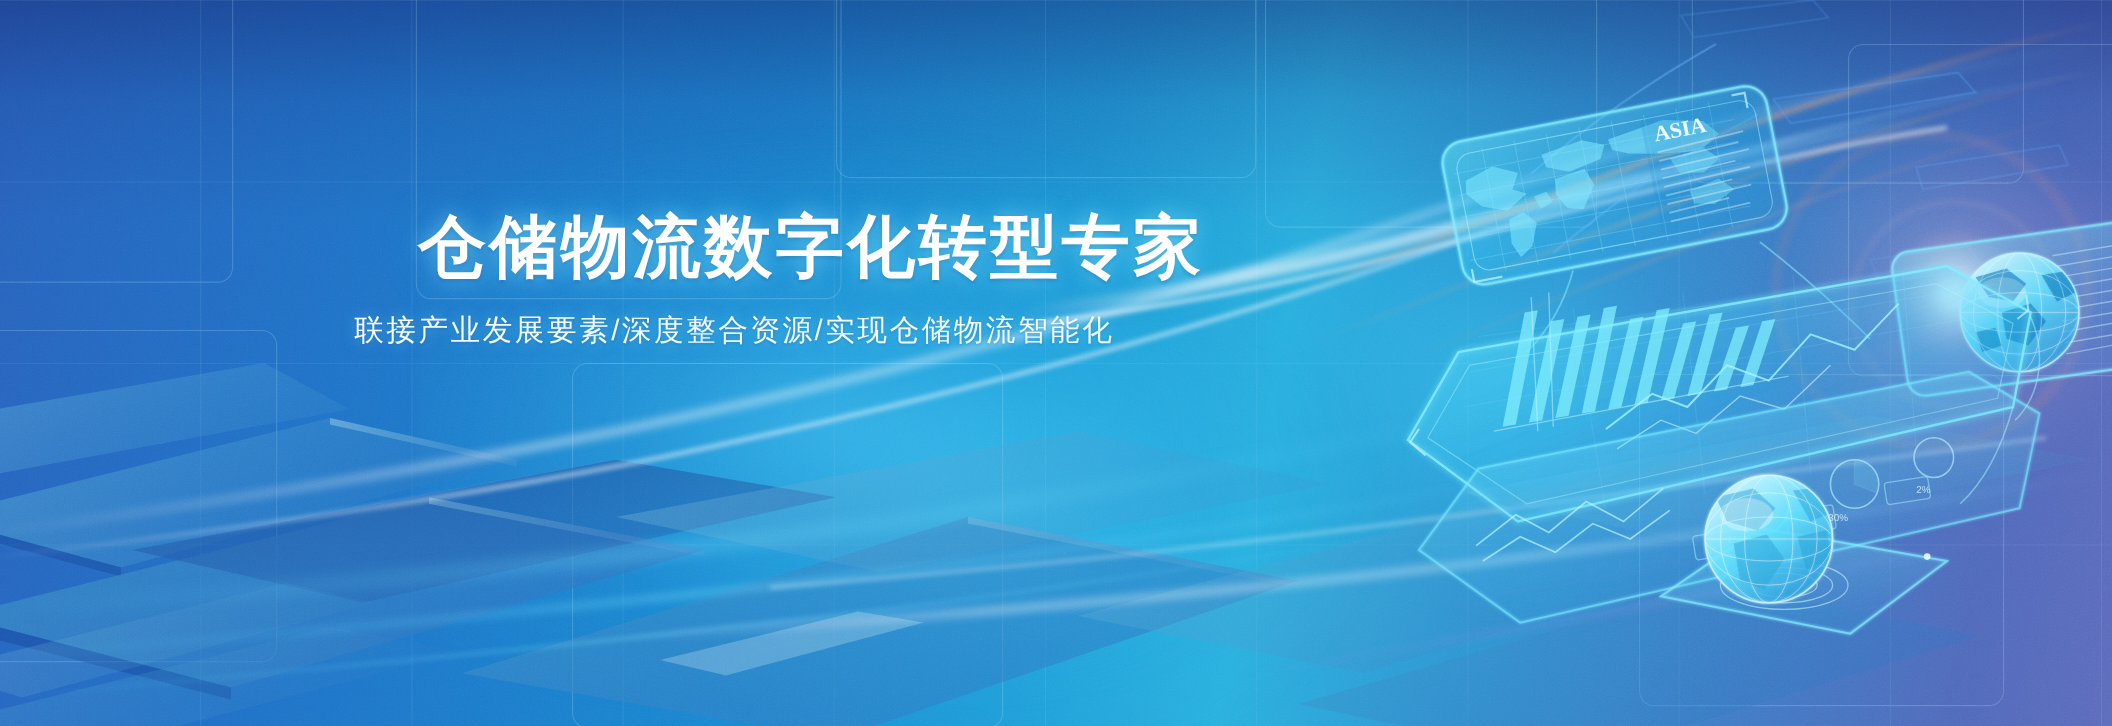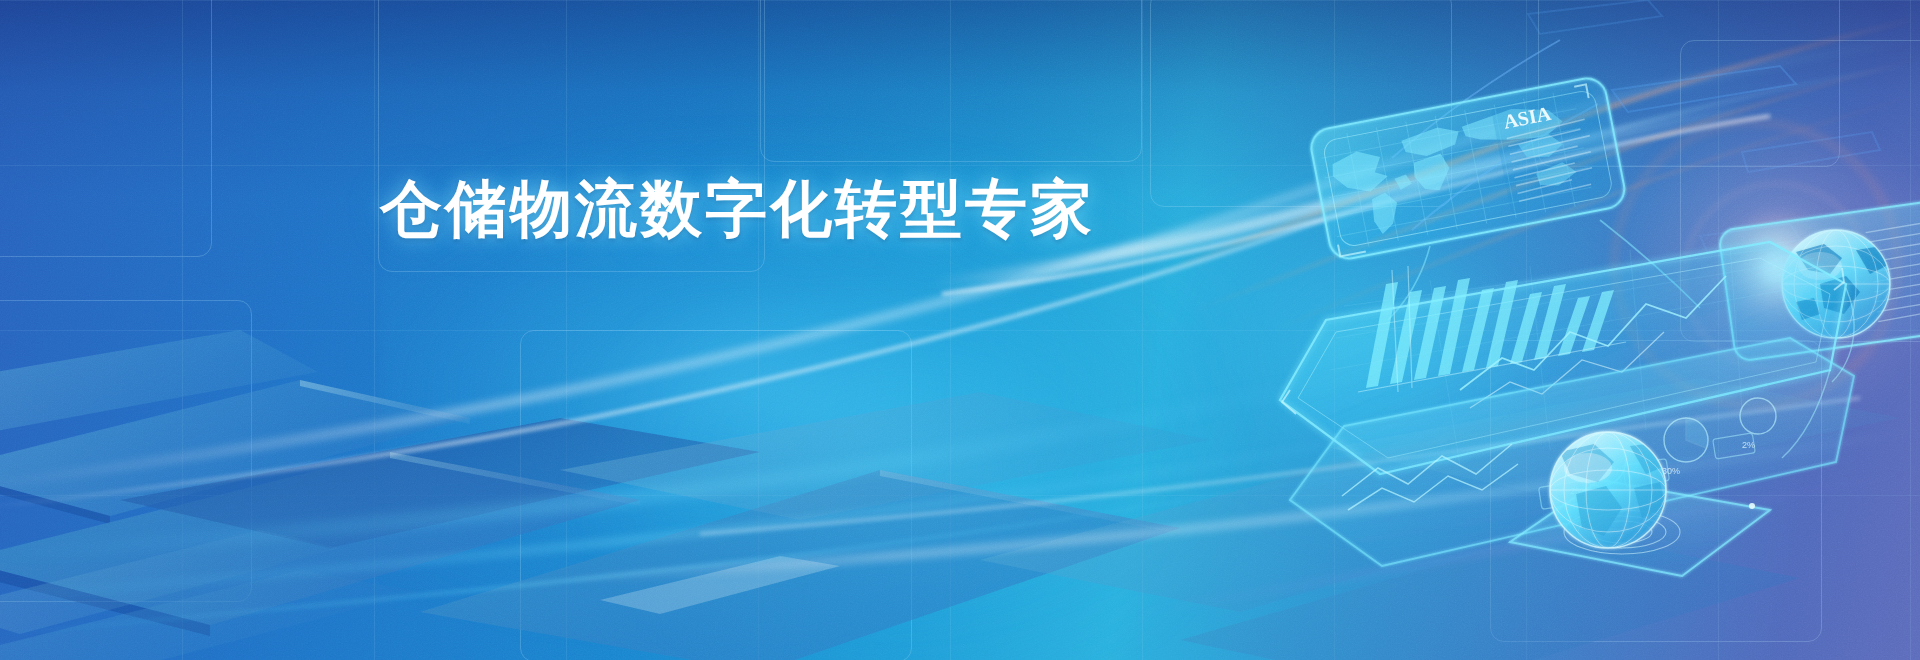--- a/index.html
+++ b/index.html
@@ -135,21 +135,21 @@
     left: 1682px; top: 182px; width: 184px; height: 184px;
     border: 3px solid rgba(255,200,190,0.16);
     background: radial-gradient(circle, rgba(255,225,225,0.07), rgba(0,0,0,0) 70%);
     filter: blur(3px);
   }
 
   
   .text-block {
     position: absolute;
     left: 322px;
-    top: 178px;
+    top: 194px;
     width: 800px;
     z-index: 40;
   }
   .headline {
     font-size: 62px;
     font-weight: 700;
     color: #ffffff;
     letter-spacing: 3px;
     line-height: 1.0;
     margin: 0 0 26px 58px;
@@ -569,15 +569,16 @@
       <filter id="noiseF" x="0" y="0" width="100%" height="100%">
         <feTurbulence type="fractalNoise" baseFrequency="0.85" numOctaves="3" stitchTiles="stitch"></feTurbulence>
         <feColorMatrix type="saturate" values="0"></feColorMatrix>
       </filter>
     </defs>
     <rect width="1920" height="660" filter="url(#noiseF)" opacity="0.55"></rect>
   </svg>
 
   <div class="text-block">
     <h1 class="headline">仓储物流数字化转型专家</h1>
+    <p class="subline">联接产业发展要素/深度整合资源/实现仓储物流智能化</p>
   </div>
 
 </div>
 
 </body></html>

